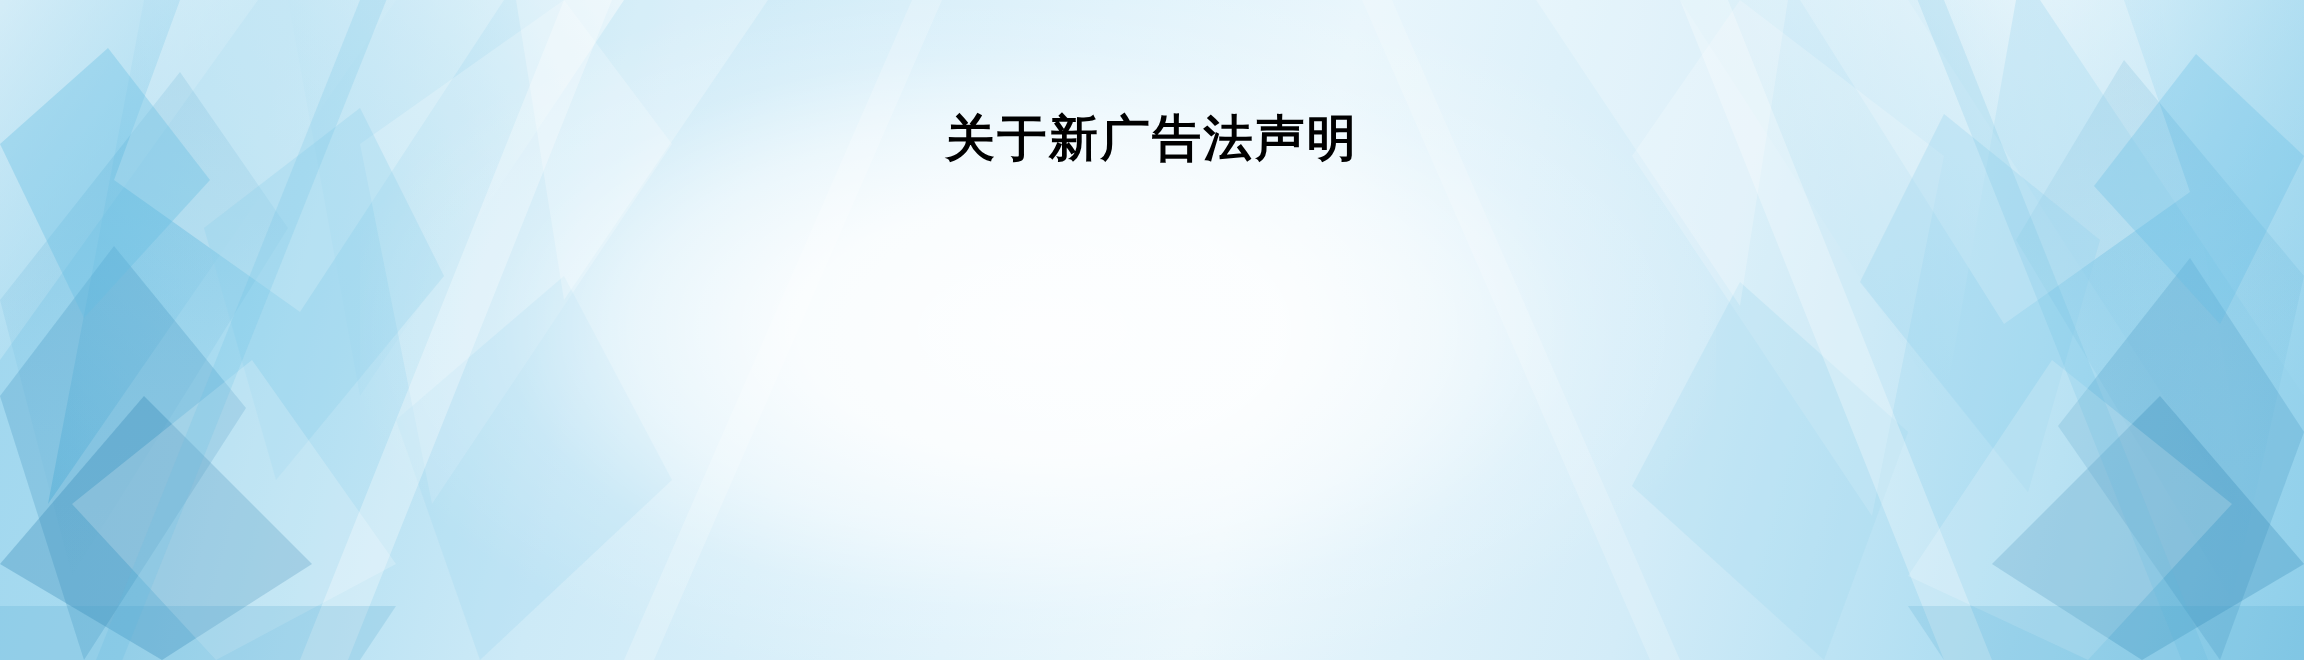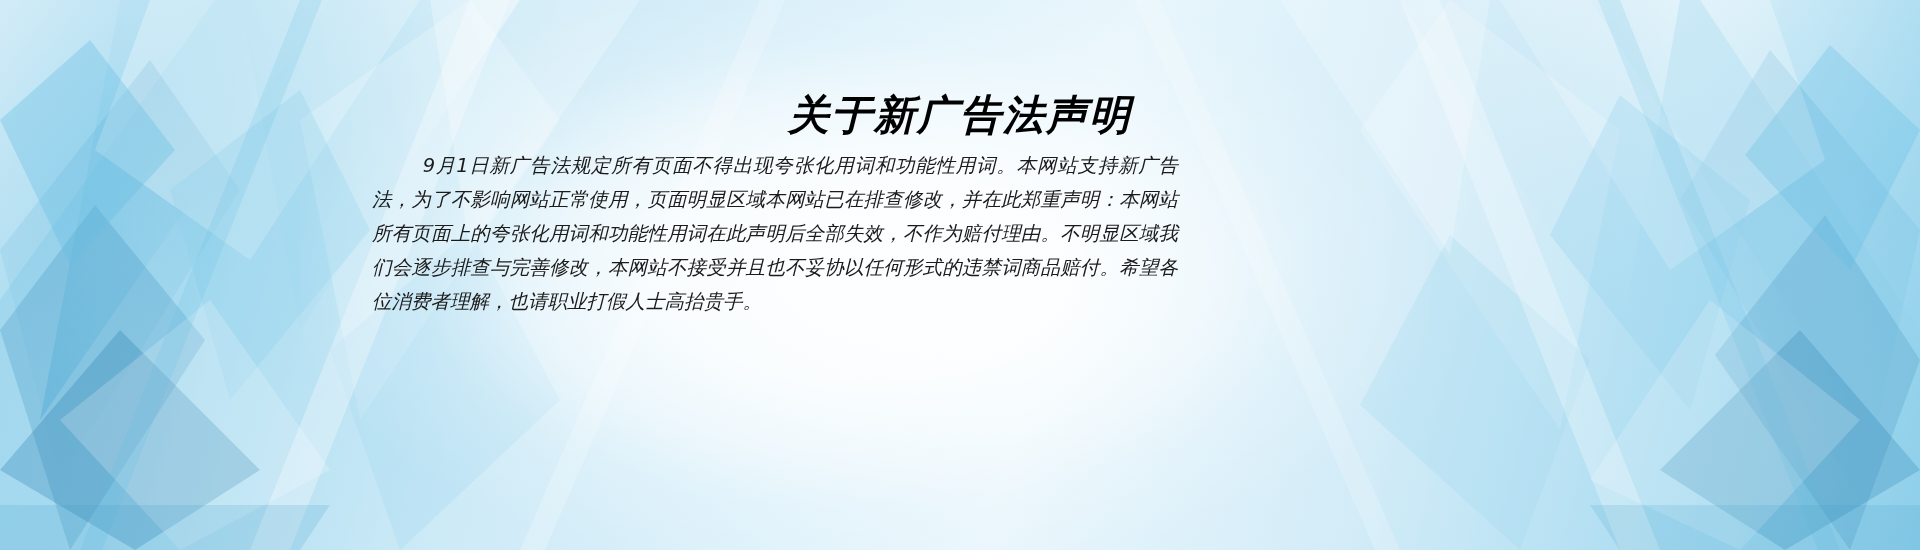--- a/index.html
+++ b/index.html
@@ -47,21 +47,21 @@
       rgba(255,255,255,0.86) 34%,
       rgba(255,255,255,0.55) 57%,
       rgba(255,255,255,0.18) 76%,
       rgba(255,255,255,0.0) 100%);
   }
 
   
   #content {
     position: absolute;
     left: 0; top: 0;
-    width: 1920px; height: 550px; font-style: italic;
+    width: 1920px; height: 550px;
   }
 
   #statement-title {
     position: absolute;
     left: 0; right: 0;
     top: 88px;
     text-align: center;
     font-size: 41px;
     font-weight: bold;
     letter-spacing: 2px;
@@ -151,17 +151,16 @@
     <polygon points="0,505 330,505 300,550 0,550" fill="#3b9bc9" opacity="0.18"></polygon>
     <polygon points="1920,505 1590,505 1620,550 1920,550" fill="#3b9bc9" opacity="0.16"></polygon>
   </svg>
 
   <div class="center-glow"></div>
 
   <div id="content">
     <div id="statement-title">关于新广告法声明</div>
 
     <div id="statement-body">
-      <p class="indented">9月1日新广告法规定所有页面不得出现夸张化用词和功能性用词。本网站支持新广告法，为了不影响网站正常使用，页面明显区域本网站已在排查修改，并在此郑重声明：本网站所有页面上的夸张化用词和功能性用词在此声明后全部失效，不作为赔付理由。不明显区域我们会逐步排查与完善修改，本网站不接受并且也不妥协以任何形式的违禁词商品赔付。希望各位消费者理解，也请职业打假人士高抬贵手。</p>
     </div>
   </div>
 
 </div>
 
 </body></html>

